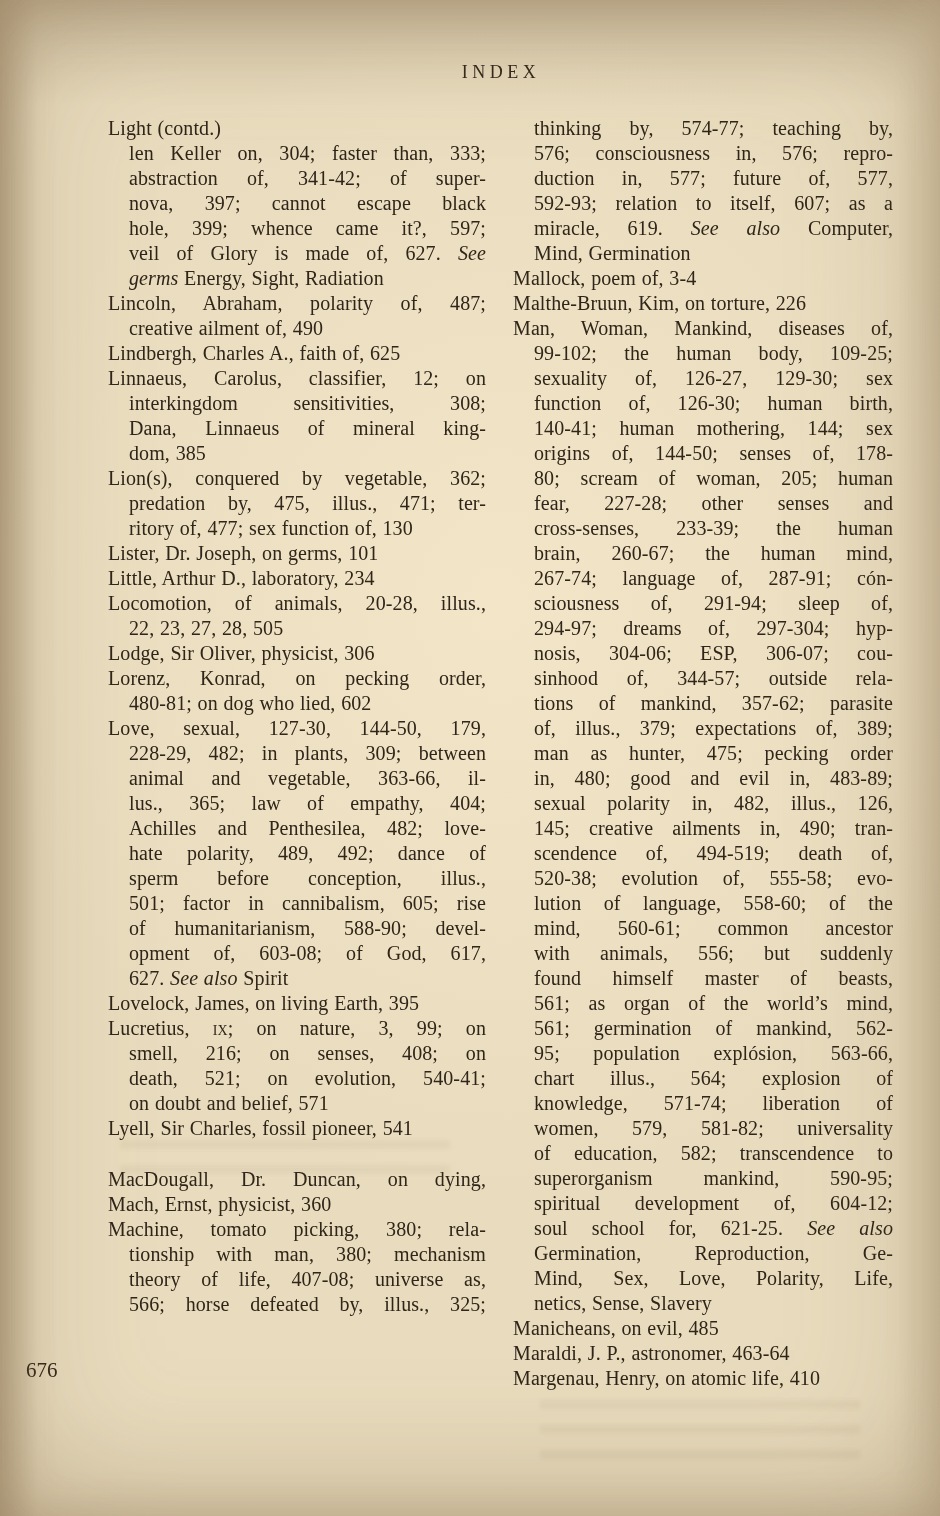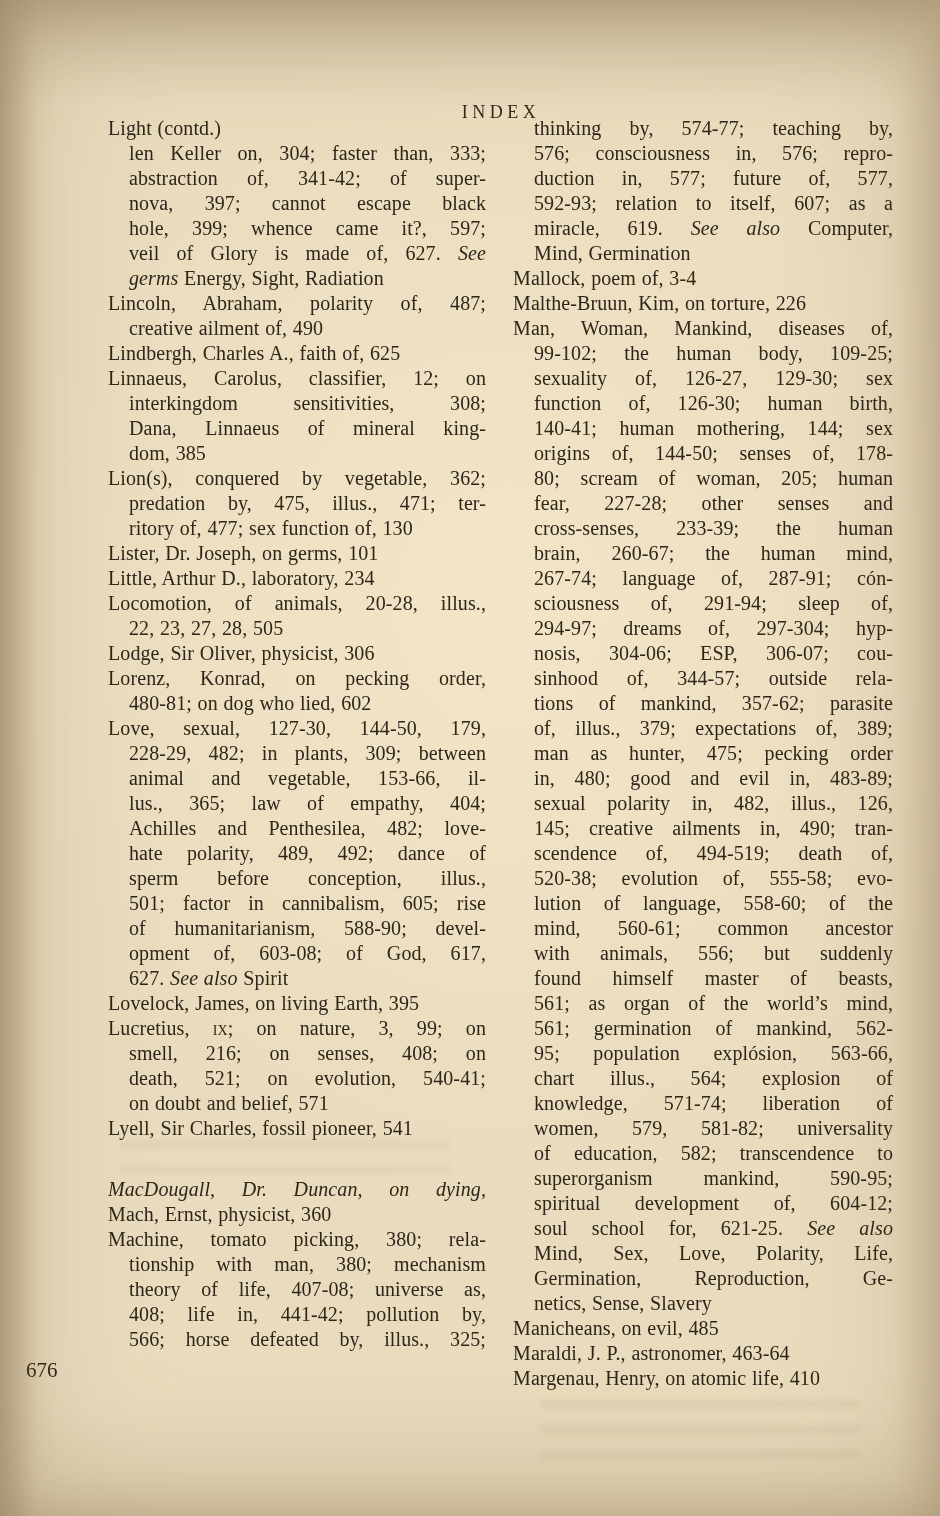--- a/index.html
+++ b/index.html
@@ -34,40 +34,39 @@
       #6b543a 0px, #6b543a 9px, transparent 9px, transparent 25px);
     pointer-events: none;
   }
   .header {
     position: absolute;
     left: 108px; top: 62px; width: 786px;
     text-align: center;
     font-size: 18px;
     letter-spacing: 4.5px;
     color: #35291b;
-    margin-top: 40px;
   }
   .pageno {
     position: absolute;
     left: 26px; top: 1358px;
     font-size: 21px;
     color: #33281b;
   }
   .col {
     position: absolute;
     top: 116px;
     font-size: 20px;
     line-height: 25px;
     word-spacing: 0.6px;
     letter-spacing: 0.1px;
   }
   .col-left  { left: 108px; width: 378px; }
   .col-right { left: 513px; width: 380px; }
   .entry { margin: 0; }
-  .entry.gap { margin-top: 36px; font-style: italic; }
+  .entry.gap { margin-top: 26px; }
   .line {
     height: 25px;
     overflow: hidden;
     text-align: justify;
     text-align-last: left;
   }
   .line.j { text-align-last: justify; }
   .line.indent { padding-left: 21px; }
   .line i { font-style: italic; }
   .sc { font-variant: small-caps; }
@@ -124,21 +123,21 @@
       <div class="entry">
         <div class="line">Lodge, Sir Oliver, physicist, 306</div>
       </div>
       <div class="entry">
         <div class="line j">Lorenz, Konrad, on pecking order,</div>
         <div class="line indent">480-81; on dog who lied, 602</div>
       </div>
       <div class="entry">
         <div class="line j">Love, sexual, 127-30, 144-50, 179,</div>
         <div class="line j indent">228-29, 482; in plants, 309; between</div>
-        <div class="line j indent">animal and vegetable, 153-66, il-</div>
+        <div class="line j indent">animal and vegetable, 363-66, il-</div>
         <div class="line j indent">lus., 365; law of empathy, 404;</div>
         <div class="line j indent">Achilles and Penthesilea, 482; love-</div>
         <div class="line j indent">hate polarity, 489, 492; dance of</div>
         <div class="line j indent">sperm before conception, illus.,</div>
         <div class="line j indent">501; factor in cannibalism, 605; rise</div>
         <div class="line j indent">of humanitarianism, 588-90; devel-</div>
         <div class="line j indent">opment of, 603-08; of God, 617,</div>
         <div class="line indent">627. <i>See also</i> Spirit</div>
       </div>
       <div class="entry">
@@ -156,21 +155,20 @@
       <div class="entry gap">
         <div class="line j">MacDougall, Dr. Duncan, on dying,</div>
       </div>
       <div class="entry">
         <div class="line">Mach, Ernst, physicist, 360</div>
       </div>
       <div class="entry">
         <div class="line j">Machine, tomato picking, 380; rela-</div>
         <div class="line j indent">tionship with man, 380; mechanism</div>
         <div class="line j indent">theory of life, 407-08; universe as,</div>
-        <div class="line j indent">408; life in, 441-42; pollution by,</div>
         <div class="line j indent">566; horse defeated by, illus., 325;</div>
       </div>
     </div>
 
   <div class="col col-right" id="col-right">
       <div class="entry">
         <div class="line j indent">thinking by, 574-77; teaching by,</div>
         <div class="line j indent">576; consciousness in, 576; repro-</div>
         <div class="line j indent">duction in, 577; future of, 577,</div>
         <div class="line j indent">592-93; relation to itself, 607; as a</div>
@@ -214,22 +212,22 @@
         <div class="line j indent">561; as organ of the world’s mind,</div>
         <div class="line j indent">561; germination of mankind, 562-</div>
         <div class="line j indent">95; population explósion, 563-66,</div>
         <div class="line j indent">chart illus., 564; explosion of</div>
         <div class="line j indent">knowledge, 571-74; liberation of</div>
         <div class="line j indent">women, 579, 581-82; universality</div>
         <div class="line j indent">of education, 582; transcendence to</div>
         <div class="line j indent">superorganism mankind, 590-95;</div>
         <div class="line j indent">spiritual development of, 604-12;</div>
         <div class="line j indent">soul school for, 621-25. <i>See also</i></div>
+        <div class="line j indent">Germination, Reproduction, Ge-</div>
         <div class="line j indent">Mind, Sex, Love, Polarity, Life,</div>
-        <div class="line j indent">Germination, Reproduction, Ge-</div>
         <div class="line indent">netics, Sense, Slavery</div>
       </div>
       <div class="entry">
         <div class="line">Manicheans, on evil, 485</div>
       </div>
       <div class="entry">
         <div class="line">Maraldi, J. P., astronomer, 463-64</div>
       </div>
       <div class="entry">
         <div class="line">Margenau, Henry, on atomic life, 410</div>

